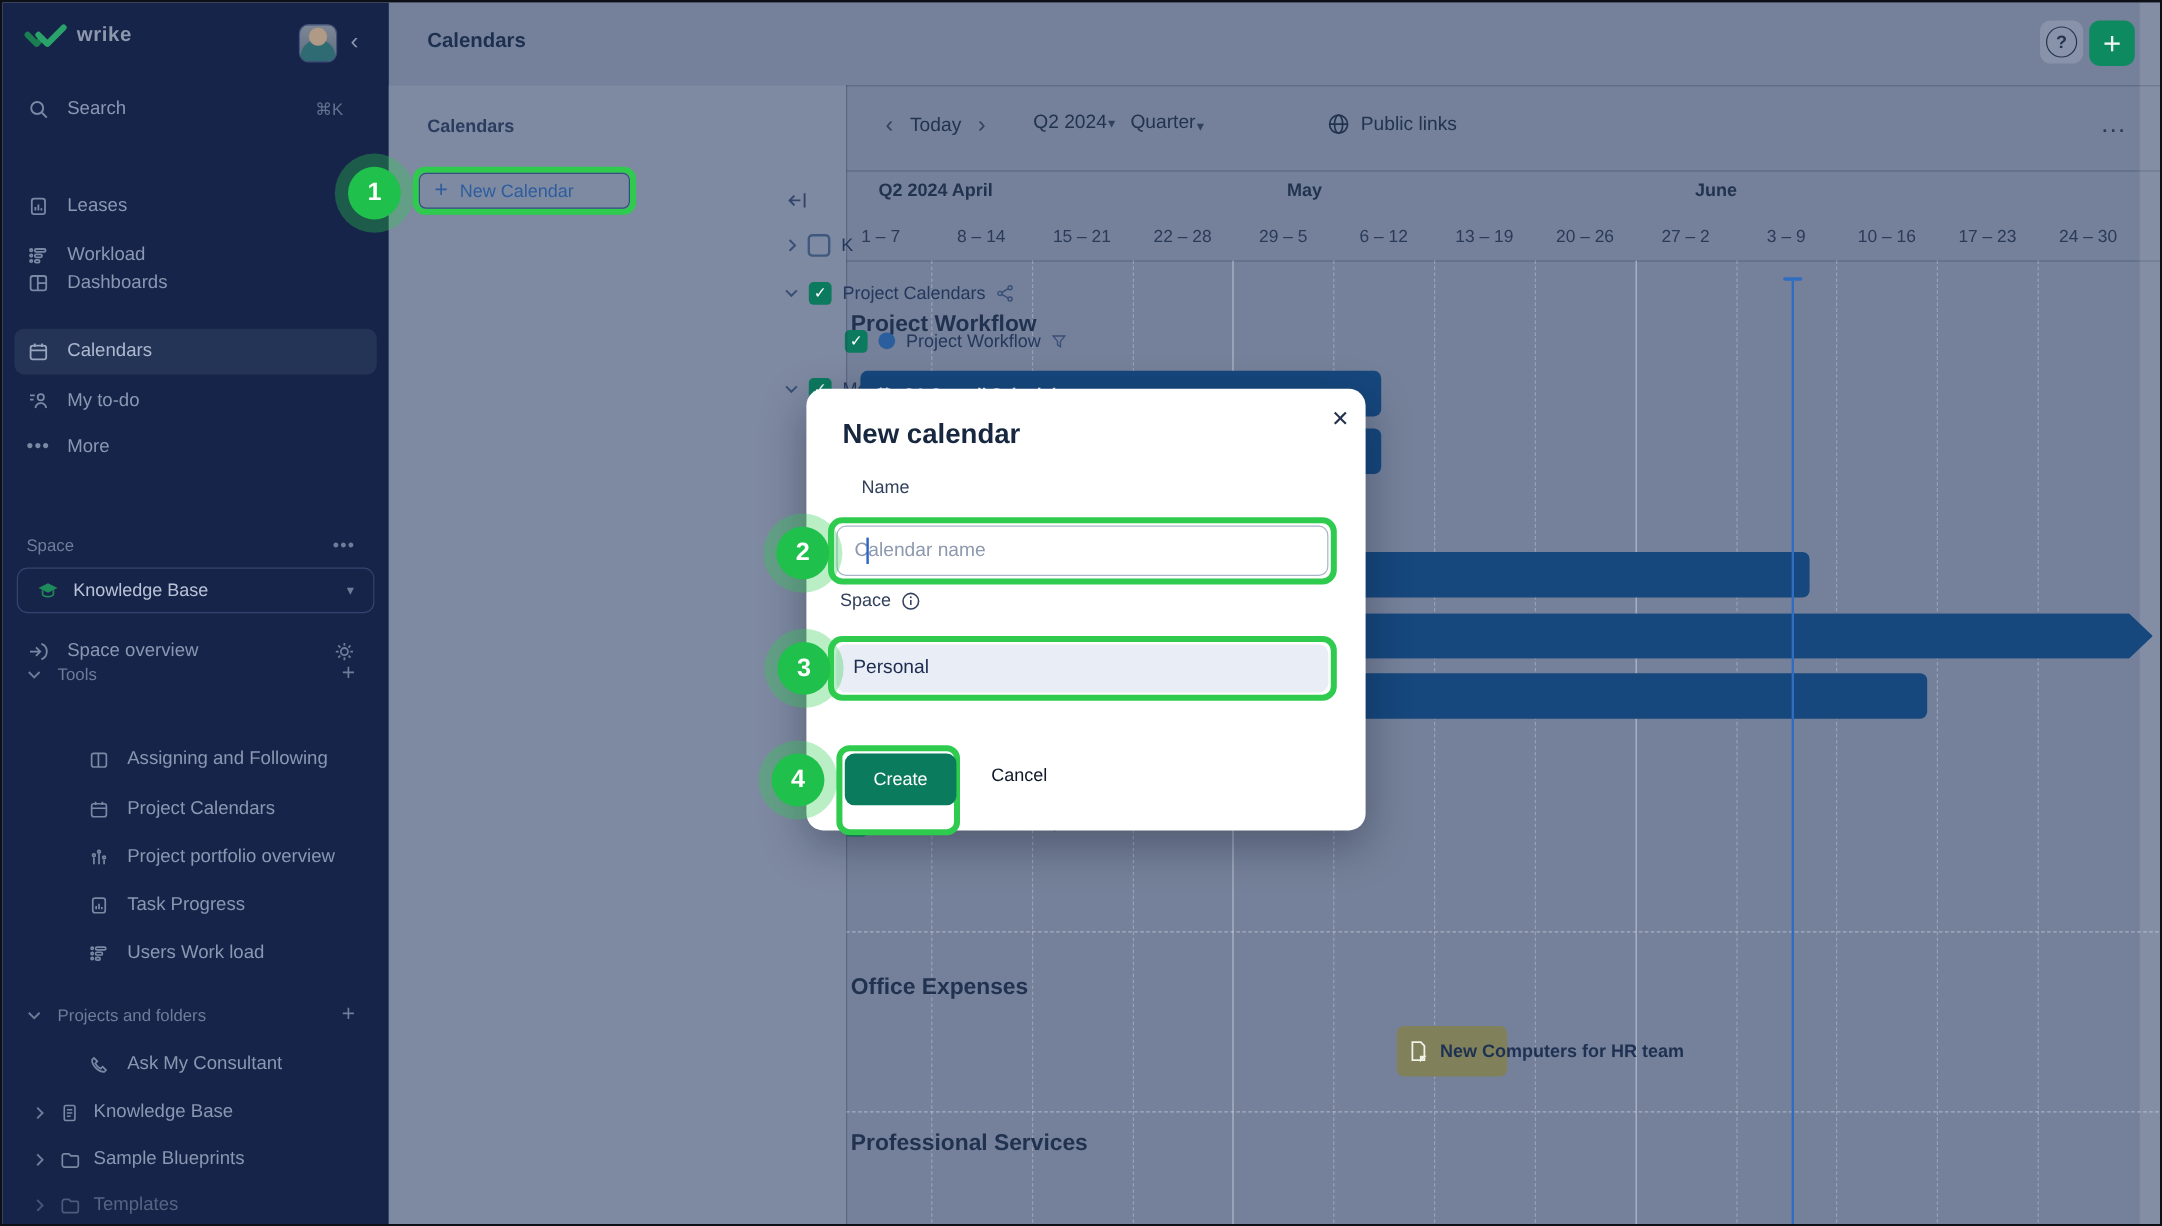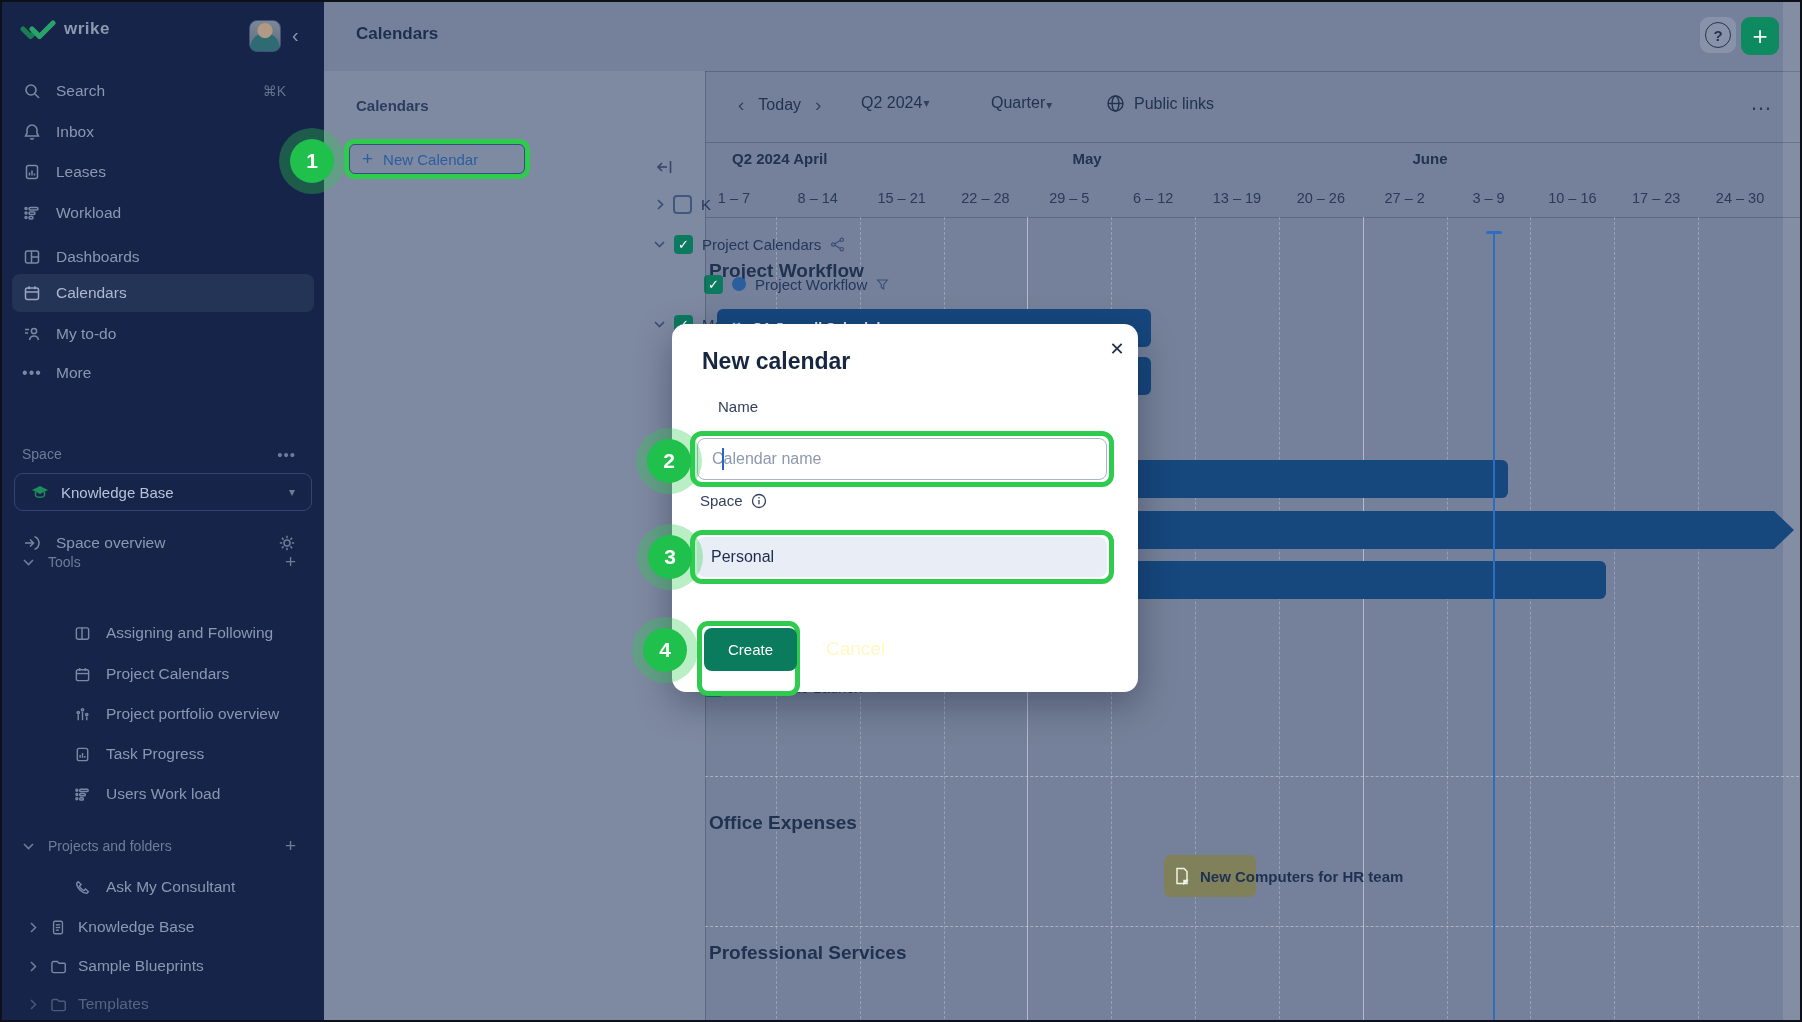--- a/index.html
+++ b/index.html
@@ -61,21 +61,21 @@
   .modal{position:absolute;left:670px;top:322px;width:466px;height:368px;background:#fff;border-radius:14px;box-shadow:0 12px 36px rgba(10,18,35,.35);z-index:10;}
   .m-title{position:absolute;left:30px;top:24px;font-size:23px;font-weight:bold;color:#16273f;}
   .m-close{position:absolute;left:432px;top:12px;width:26px;height:26px;display:flex;align-items:center;justify-content:center;font-size:18px;color:#22304e;}
   .m-label{position:absolute;font-size:15px;color:#33415c;display:flex;align-items:center;gap:8px;}
   .ring{position:absolute;border:5px solid #2ecb4e;border-radius:12px;box-sizing:border-box;z-index:20;}
   .minput{width:410px;height:42px;margin:2px;border:1.5px solid #a9b5c7;border-radius:8px;box-sizing:border-box;padding:0 14px;font-size:16px;color:#1c2c4e;font-family:inherit;outline:none;background:#fff;}
   .minput::placeholder{color:#8d99ae;}
   .caret{position:absolute;left:27px;top:12px;width:2px;height:22px;background:#2c63c9;z-index:2;}
   .mselect{width:410px;height:40px;margin:2px;background:#e9edf6;border-radius:8px;box-sizing:border-box;display:flex;align-items:center;padding-left:14px;font-size:16px;color:#1c2c4e;}
   .create-btn{width:93px;height:43px;margin:2px;background:#0a7b5c;border:none;border-radius:8px;color:#fff;font-size:15px;font-family:inherit;display:flex;align-items:center;justify-content:center;}
-  .cancel-btn{position:absolute;left:824px;top:636px;font-size:19px;color:#fef9c3;z-index:11;}
+  .cancel-btn{position:absolute;left:824px;top:636px;font-size:15px;color:#0f172a;z-index:11;}
   
   .badge{position:absolute;width:66px;height:66px;border-radius:50%;background:rgba(46,203,78,.33);display:flex;align-items:center;justify-content:center;z-index:25;}
   .badge b{width:44px;height:44px;border-radius:50%;background:#1fc04c;color:#fff;font-size:21px;display:flex;align-items:center;justify-content:center;}
   .nc-ring{position:absolute;left:342px;top:137px;width:186px;height:40px;border:5px solid #2ecb4e;border-radius:10px;box-sizing:border-box;z-index:20;}
   .nc-inner{width:100%;height:100%;border:1.5px solid #31507e;border-radius:6px;box-sizing:border-box;display:flex;align-items:center;gap:10px;padding-left:12px;color:#2d5d9f;font-size:15px;}
   .nc-inner .pl{font-size:19px;font-weight:400;}
 </style>
 </head>
 <body>
 
@@ -95,29 +95,20 @@
     <div class="side-row" style="top:69px;">
       <span class="ic">
           <svg width="18" height="18" viewBox="0 0 18 18" fill="none" stroke="currentColor" stroke-width="1.6">
             <circle cx="8" cy="8" r="5"></circle>
             <line x1="12" y1="12" x2="16" y2="16"></line>
           </svg>
         </span>
       <span>Search</span>
       <span class="kbd">⌘K</span>
     </div>
-    <div class="side-row" style="top:110px;">
-      <span class="ic">
-          <svg width="18" height="18" viewBox="0 0 18 18" fill="none" stroke="currentColor" stroke-width="1.5">
-            <path d="M9 2a5 5 0 0 1 5 5v3.2L15.5 13h-13L4 10.2V7a5 5 0 0 1 5-5z"></path>
-            <path d="M7.4 15a1.7 1.7 0 0 0 3.2 0"></path>
-          </svg>
-        </span>
-      <span>Inbox</span>
-    </div>
     <div class="side-row" style="top:150px;">
       <span class="ic">
           <svg width="18" height="18" viewBox="0 0 18 18" fill="none" stroke="currentColor" stroke-width="1.5">
             <rect x="3.5" y="2.5" width="11" height="13" rx="2"></rect>
             <line x1="6.5" y1="12.5" x2="6.5" y2="9.5"></line>
             <line x1="9" y1="12.5" x2="9" y2="7.5"></line>
             <line x1="11.5" y1="12.5" x2="11.5" y2="10.5"></line>
           </svg>
         </span>
       <span>Leases</span>
@@ -128,21 +119,21 @@
             <circle cx="3" cy="4.5" r="1"></circle>
             <rect x="6" y="3.5" width="9" height="2.4" rx="1.2"></rect>
             <circle cx="3" cy="9" r="1"></circle>
             <rect x="6" y="8" width="6" height="2.4" rx="1.2"></rect>
             <circle cx="3" cy="13.5" r="1"></circle>
             <rect x="6" y="12.5" width="4" height="2.4" rx="1.2"></rect>
           </svg>
         </span>
       <span>Workload</span>
     </div>
-    <div class="side-row" style="top:235px;">
+    <div class="side-row" style="top:214px;">
       <span class="ic">
           <svg width="18" height="18" viewBox="0 0 18 18" fill="none" stroke="currentColor" stroke-width="1.5">
             <rect x="2.5" y="3" width="13" height="12" rx="2"></rect>
             <line x1="8.5" y1="3" x2="8.5" y2="15"></line>
             <line x1="8.5" y1="9" x2="15.5" y2="9"></line>
           </svg>
         </span>
       <span>Dashboards</span>
     </div>
     <div class="side-sel" style="top:272px;"></div>
@@ -339,21 +330,21 @@
 
   <div class="tb" style="left:736px;top:92px;gap:14px;">
     <span style="font-size:19px;color:#31425f;">‹</span>
     <span>Today</span>
     <span style="font-size:19px;color:#31425f;">›</span>
   </div>
   <div class="tb" style="left:859px;top:92px;">
     <span>Q2 2024</span>
       <span class="cv">▾</span>
   </div>
-  <div class="tb" style="left:989px;top:92px;align-items:flex-end;">
+  <div class="tb" style="left:940px;top:92px;align-items:flex-end;">
     <span>Quarter</span>
       <span class="cv">▾</span>
   </div>
   <div class="tb" style="left:1104px;top:92px;gap:9px;">
     <span class="icon-btn">
         <svg width="19" height="19" viewBox="0 0 19 19" fill="none" stroke="#22334f" stroke-width="1.4">
           <circle cx="9.5" cy="9.5" r="7.5"></circle>
           <ellipse cx="9.5" cy="9.5" rx="3.4" ry="7.5"></ellipse>
           <line x1="2" y1="9.5" x2="17" y2="9.5"></line>
         </svg>

